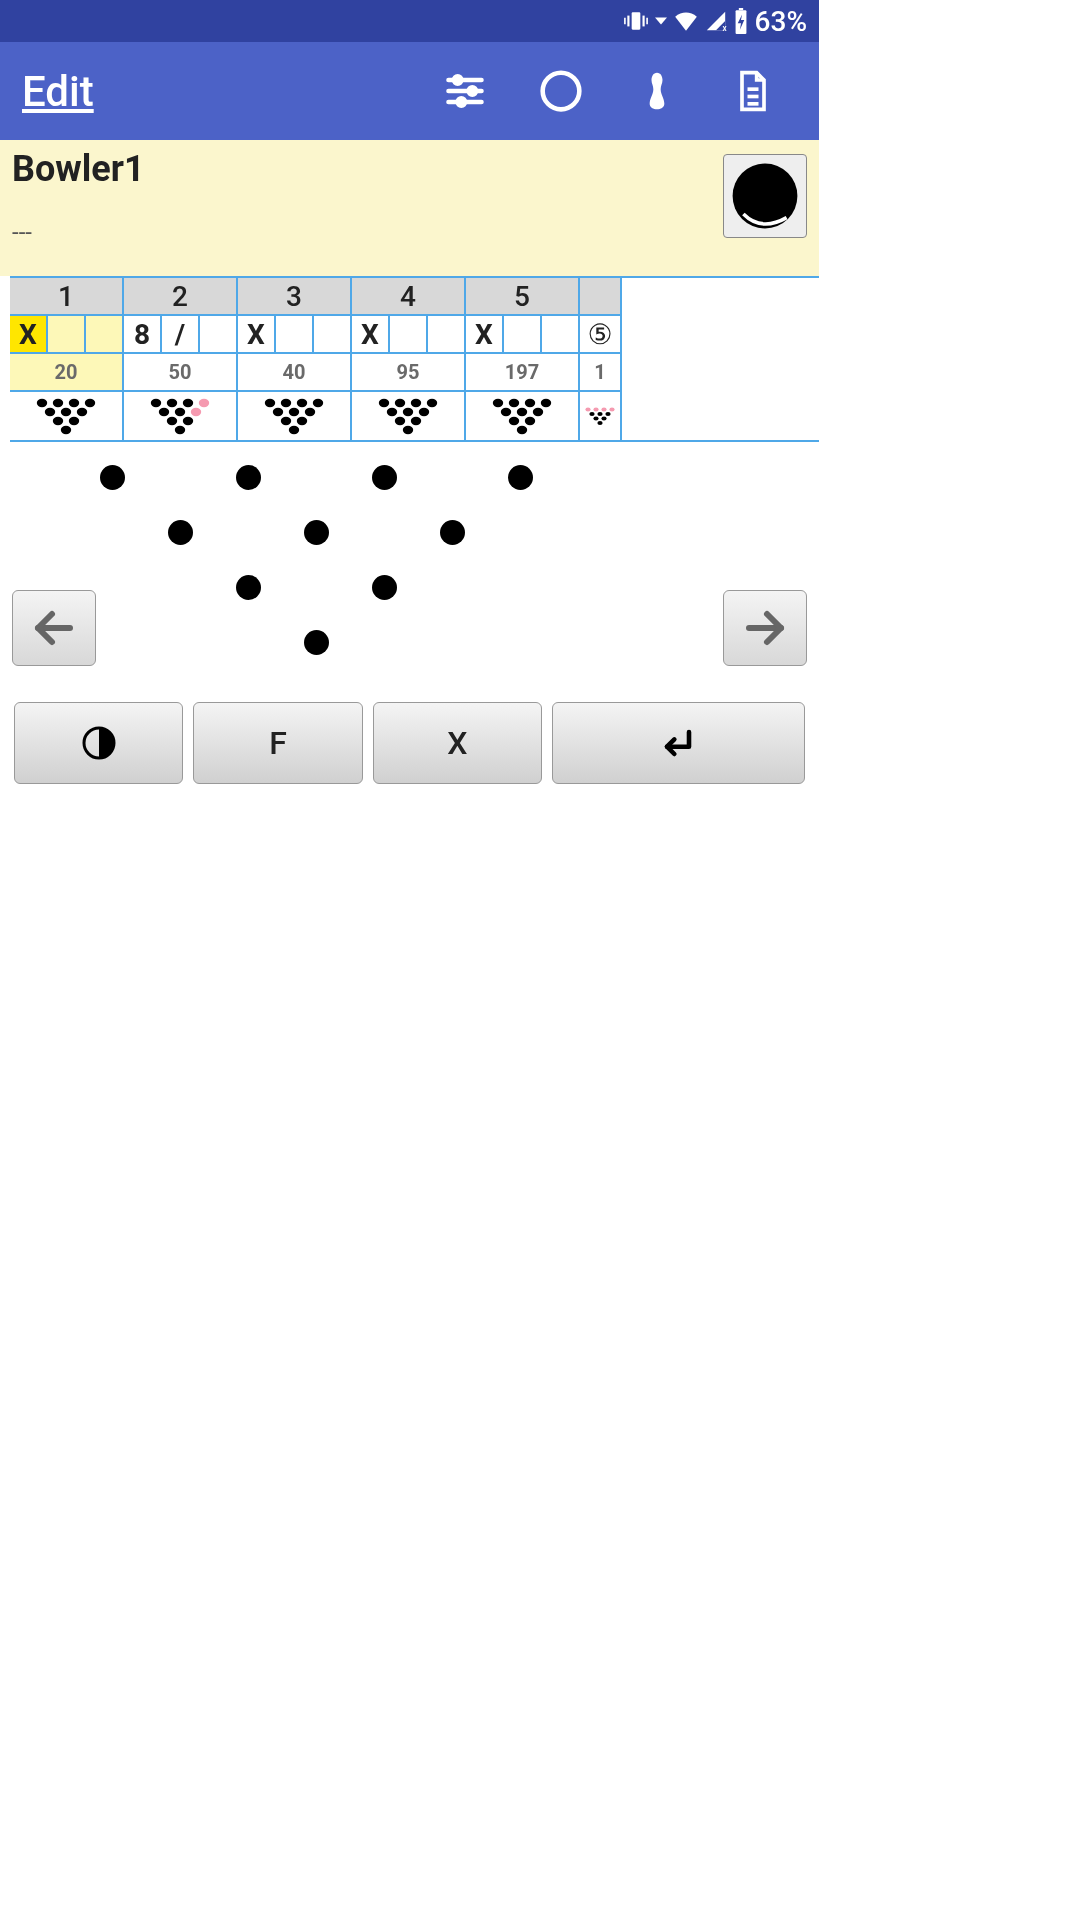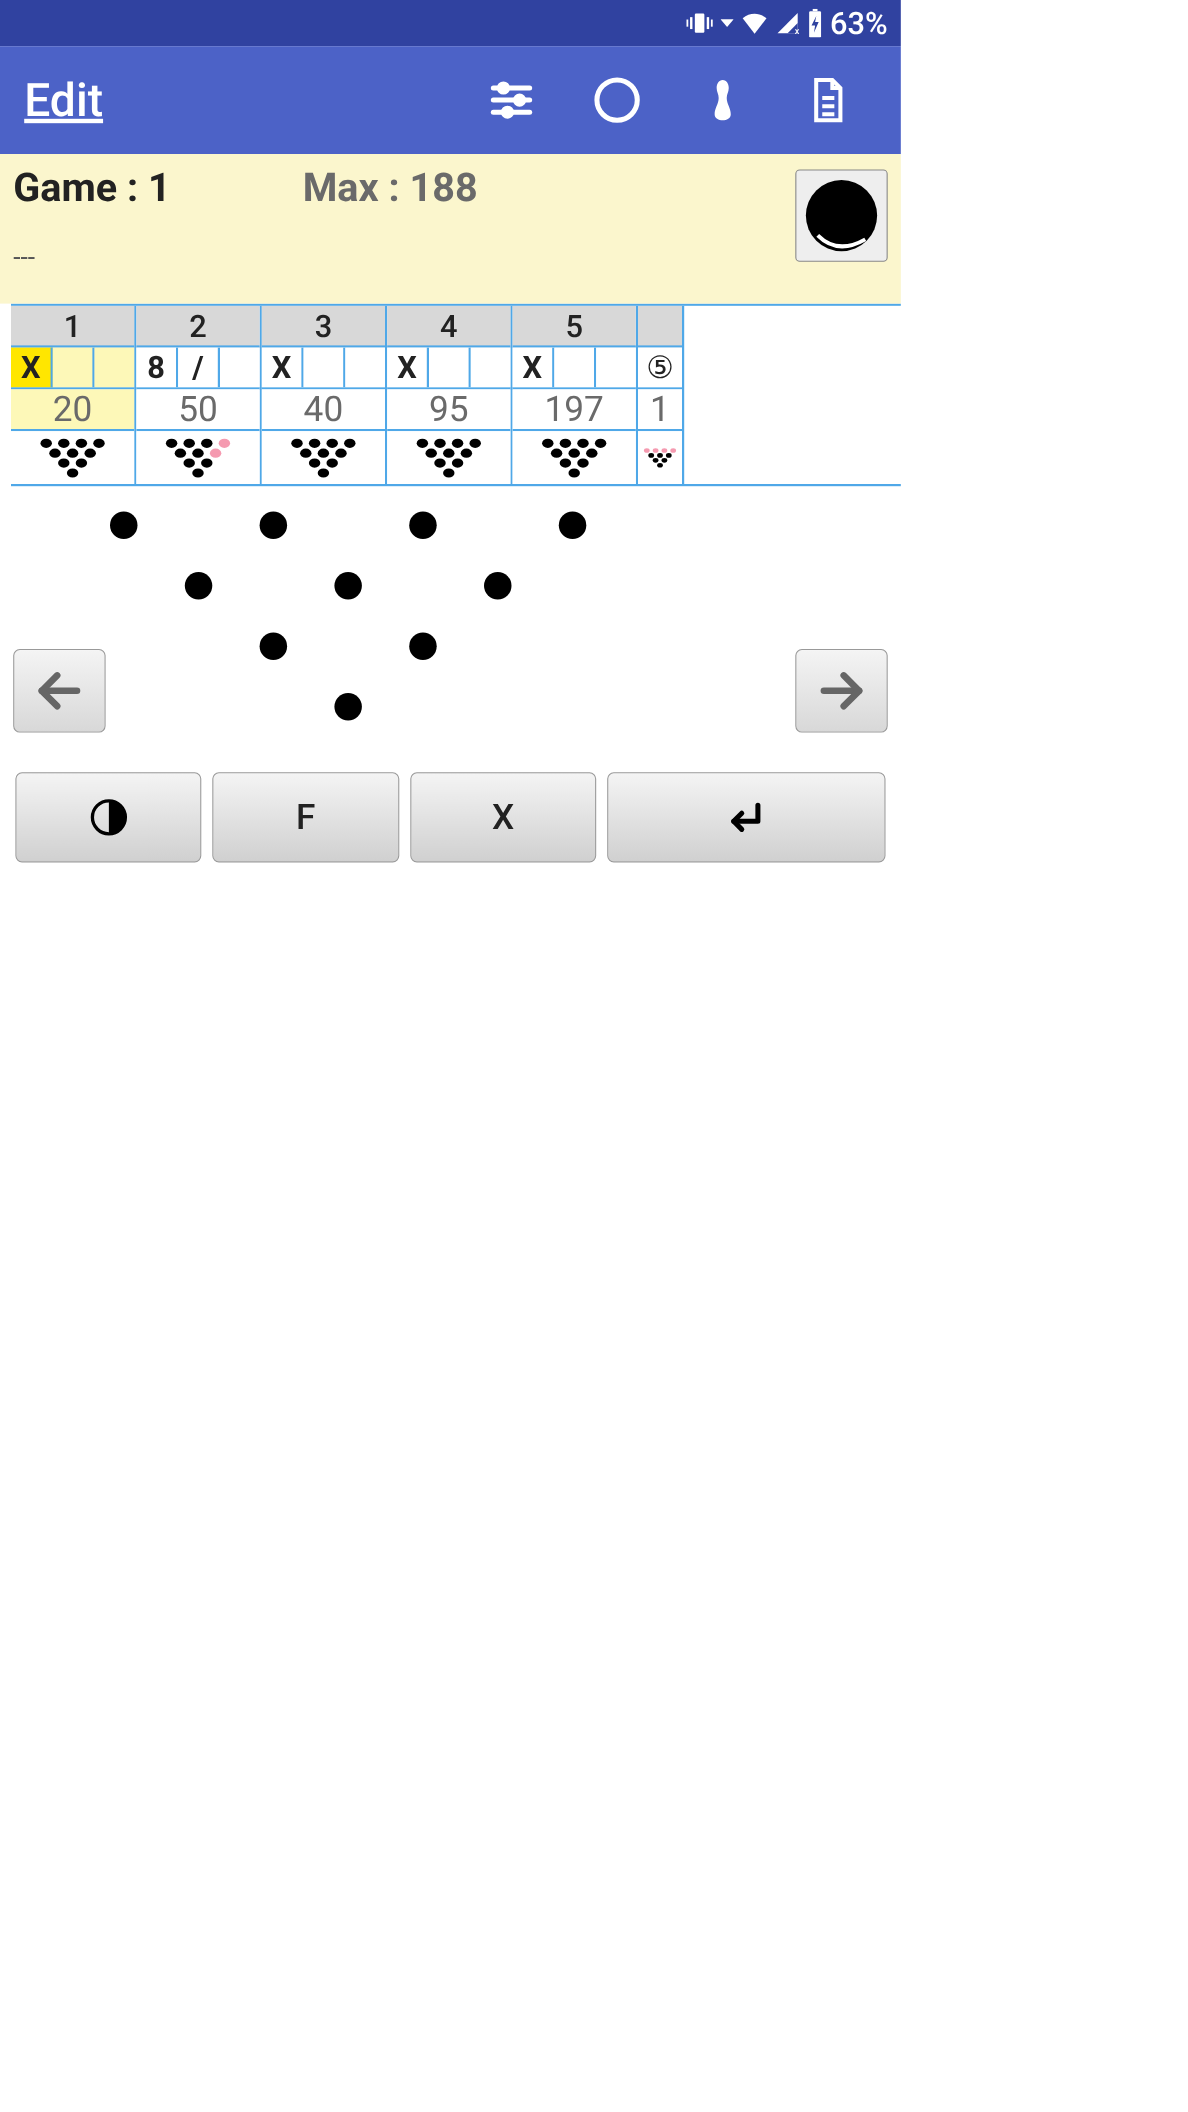--- a/index.html
+++ b/index.html
@@ -107,22 +107,22 @@
   }
   .throw-cell:last-child { border-right: none; }
   .throw-cell.sel-throw { background: #ffe600; }
   .throw-cell.sel-frame { background: #fdf8b8; }
   .throw-cell.circled { font-weight: 400; }
   .cum-row {
     height: 38px;
     display: flex;
     align-items: center;
     justify-content: center;
-    font-size: 32px;
-    font-weight: 400;
+    font-size: 20px;
+    font-weight: 700;
     color: #6a6a6a;
     border-bottom: 2px solid #4fa8e8;
     background: #fff;
   }
   .cum-row.sel-frame { background: #fdf8b8; }
   .pin-mini {
     height: 48px;
     background: #fff;
     display: flex;
     align-items: center;
@@ -248,24 +248,21 @@
         <path d="M6 2 L14 2 L18 6 L18 22 L6 22 Z"></path>
         <path d="M14 2 L14 6 L18 6"></path>
         <line x1="9" y1="11" x2="15" y2="11"></line>
         <line x1="9" y1="15" x2="15" y2="15"></line>
         <line x1="9" y1="19" x2="15" y2="19"></line>
       </svg>
   </div>
 </div>
 
 <div class="info-panel">
-  <div class="info-row">
-    <div class="game-label">Game : 1</div>
-    <div class="max-label">Max : 188</div>
-  </div>
+  <div class="bowler-name">Bowler1</div>
   <div class="dashes">---</div>
   <div class="ball-thumb">
     <svg viewBox="0 0 40 40">
         <circle cx="20" cy="20" r="18" fill="#000"></circle>
         <path d="M8 30 Q18 40 32 32" stroke="#fff" stroke-width="2" fill="none"></path>
       </svg>
   </div>
 </div>
 
 <div class="score-strip" id="score-strip">

